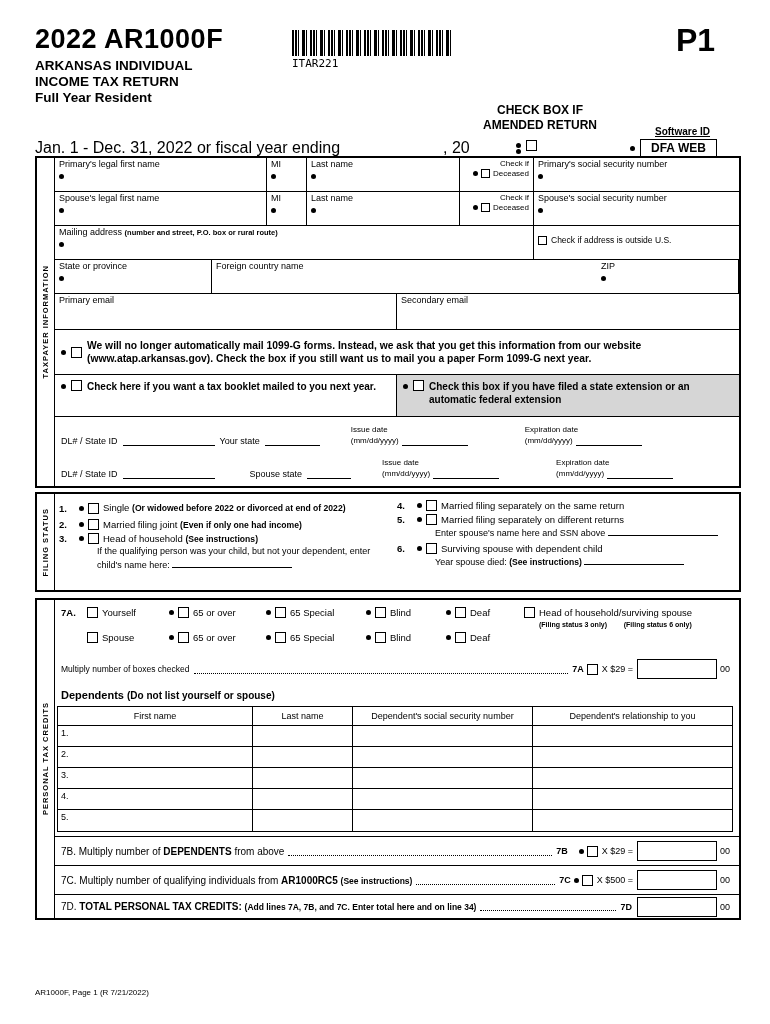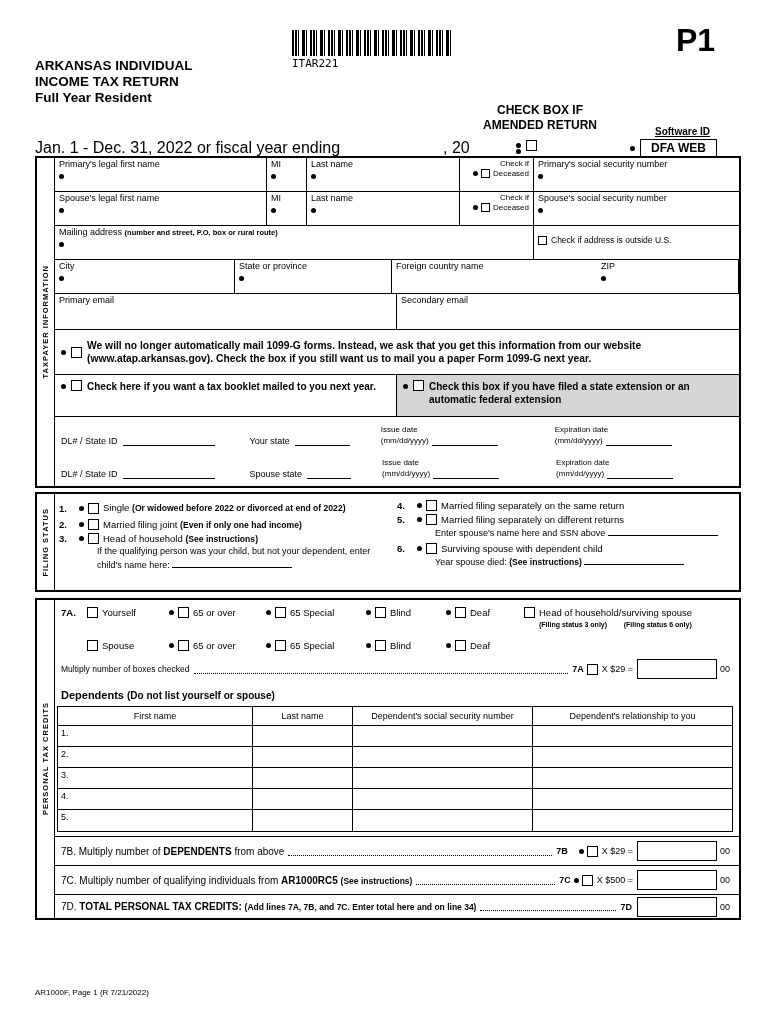--- a/index.html
+++ b/index.html
@@ -28,20 +28,21 @@
   .fsextra { font-size:9px; margin:0 0 4px 38px; line-height:12px; }
   .gray { background:#d6d6d6; }
   .grp { display:flex; align-items:center; gap:4px; flex:none; }
   .dg { font-size:8px; line-height:10px; }
 </style>
 </head>
 <body>
 
 <div class="page">
 
+  <div class="abs" style="left:35px;top:24px;font-size:27px;font-weight:bold;letter-spacing:0.5px">2022 AR1000F</div>
   <div class="abs b" style="left:35px;top:58px;font-size:13.5px">ARKANSAS INDIVIDUAL</div>
   <div class="abs b" style="left:35px;top:74px;font-size:13.5px">INCOME TAX RETURN</div>
   <div class="abs b" style="left:35px;top:90px;font-size:13.5px">Full Year Resident</div>
 
   <div class="abs" style="left:292px;top:30px">
     <div class="bars"></div>
     <div style="font-family:'DejaVu Sans Mono',monospace;font-size:11px;margin-top:1px">ITAR221</div>
   </div>
 
   <div class="abs b" style="left:676px;top:22px;font-size:32px">P1</div>
@@ -140,24 +141,20 @@
         </div>
         <div class="cell last">
           <div style="display:flex;align-items:center;gap:4px;margin-top:8px">
             <span class="cb" style="width:9px;height:9px"></span>
             <span style="font-size:8.5px">Check if address is outside U.S.</span>
           </div>
         </div>
       </div>
 
       <div class="row" style="height:34px">
-        <div class="cell" style="width:180px">
-          <div class="cl">City</div>
-          <span class="dot" style="margin-top:4px"></span>
-        </div>
         <div class="cell" style="width:157px">
           <div class="cl">State or province</div>
           <span class="dot" style="margin-top:4px"></span>
         </div>
         <div class="cell last">
           <div class="cl">Foreign country name</div>
         </div>
         <div class="cell" style="width:142px">
           <div class="cl">ZIP</div>
           <span class="dot" style="margin-top:4px"></span>
@@ -195,21 +192,21 @@
             <span class="cb"></span>
             <div class="b" style="font-size:10px;line-height:13px">Check this box if you have filed a state extension or an automatic federal extension</div>
           </div>
         </div>
       </div>
 
       <div style="flex:1;padding:8px 6px 4px">
         <div style="display:flex;align-items:flex-end;font-size:9px;gap:5px">
           <span>DL# / State ID</span>
           <span class="blank" style="width:92px"></span>
-          <span style="margin-left:30px">Your state</span>
+          <span style="">Your state</span>
           <span class="blank" style="width:55px"></span>
           <div class="dg" style="margin-left:26px">
             <div>Issue date</div>
             <div style="display:flex;align-items:flex-end;gap:3px">
               <span>(mm/dd/yyyy)</span>
               <span class="blank" style="width:66px"></span>
             </div>
           </div>
           <div class="dg" style="margin-left:52px">
             <div>Expiration date</div>
@@ -340,21 +337,21 @@
             </span>
           <span class="grp" style="flex:1;align-items:flex-start">
             <span class="cb"></span>
             <span style="line-height:11px">
               <span>Head of household/surviving spouse</span><br>
               <span class="b" style="font-size:7px">(Filing status 3 only)</span>
               <span class="b" style="font-size:7px;margin-left:14px">(Filing status 6 only)</span>
             </span>
           </span>
         </div>
-        <div style="display:flex;align-items:flex-start;margin-top:10px">
+        <div style="display:flex;align-items:flex-start;margin-top:2px">
           <span style="width:26px"></span>
           <span class="grp" style="width:82px">
               <span class="cb"></span>
               <span>Spouse</span>
             </span>
           <span class="grp" style="width:97px">
               <span class="dot"></span>
               <span class="cb"></span>
               <span>65 or over</span>
             </span>

